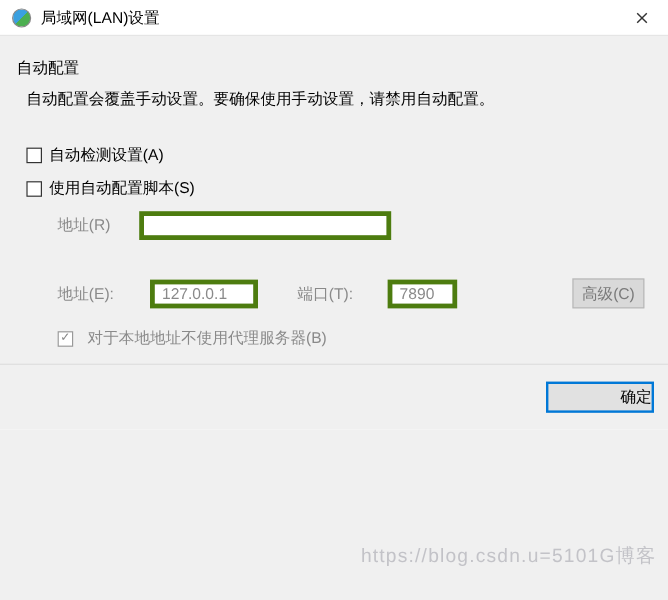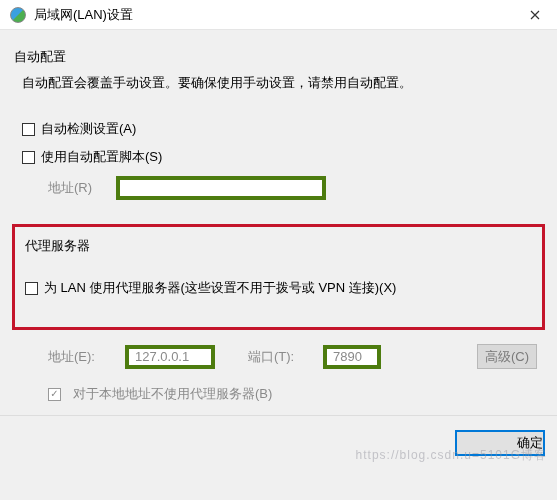--- a/index.html
+++ b/index.html
@@ -107,22 +107,22 @@
     .dlg-btn {
       width: 90px; height: 26px;
       background: #e1e1e1;
       border: 1px solid #9c9c9c;
       font-size: 13px;
       font-family: inherit;
     }
     .dlg-btn.primary { border: 2px solid #0078d7; background: #e1e1e1; text-align: right; }
     .watermark {
       position: absolute;
-      right: 10px; bottom: 36px;
-      font-size: 12px; color: rgba(150,150,160,0.5);
+      right: 10px; bottom: 26px;
+      font-size: 16px; color: rgba(150,150,160,0.5);
       letter-spacing: 1px;
       pointer-events: none;
     }
   </style>
 </head>
 <body>
 
 <div class="window">
   <div class="titlebar">
     <div class="titlebar-icon"></div>
@@ -148,27 +148,20 @@
       <span class="checkbox-label">使用自动配置脚本(S)</span>
     </div>
 
     <div class="field-row">
       <span class="field-label">地址(R)</span>
       <input class="text-input addr-input" type="text" disabled="" value="" style="">
     </div>
 
     <div class="section-divider"></div>
 
-    <div class="proxy-box">
-      <div class="section-title" style="margin-bottom:24px;">代理服务器</div>
-      <div class="checkbox-row" style="padding-left:0;">
-        <span class="checkbox"></span>
-        <span class="checkbox-label">为 LAN 使用代理服务器(这些设置不用于拨号或 VPN 连接)(X)</span>
-      </div>
-    </div>
 
     <div class="proxy-row">
       <span class="field-label disabled-text">地址(E):</span>
       <input class="text-input proxy-addr disabled-text" type="text" disabled="" value="127.0.0.1" style="">
       <span class="field-label disabled-text" style="width:52px;margin-left:10px;">端口(T):</span>
       <input class="text-input proxy-port disabled-text" type="text" disabled="" value="7890" style="">
       <button class="adv-btn" disabled="">高级(C)</button>
     </div>
 
     <div class="bypass-row">

